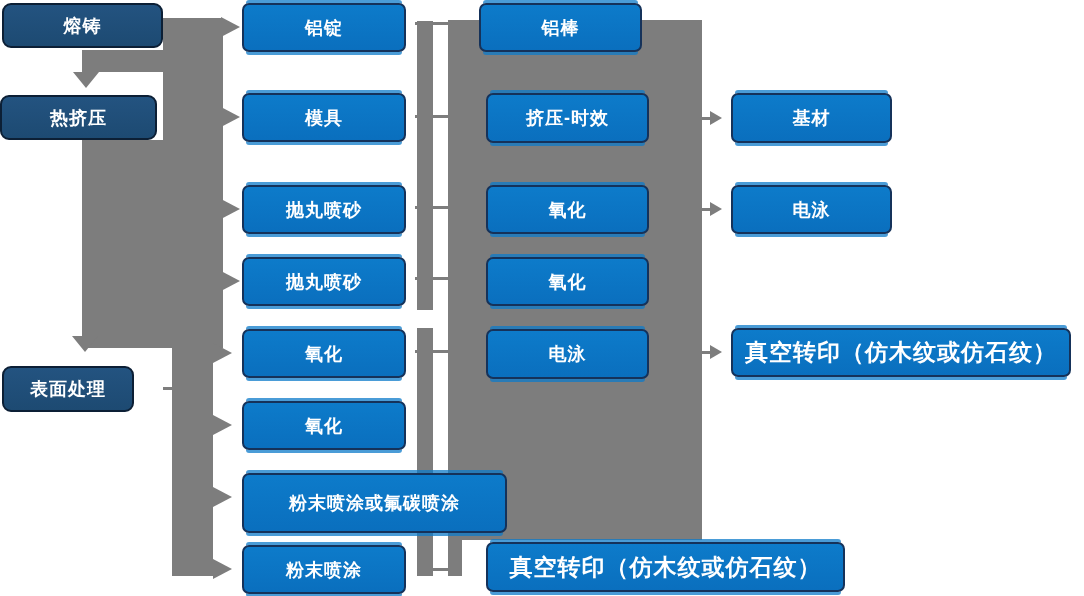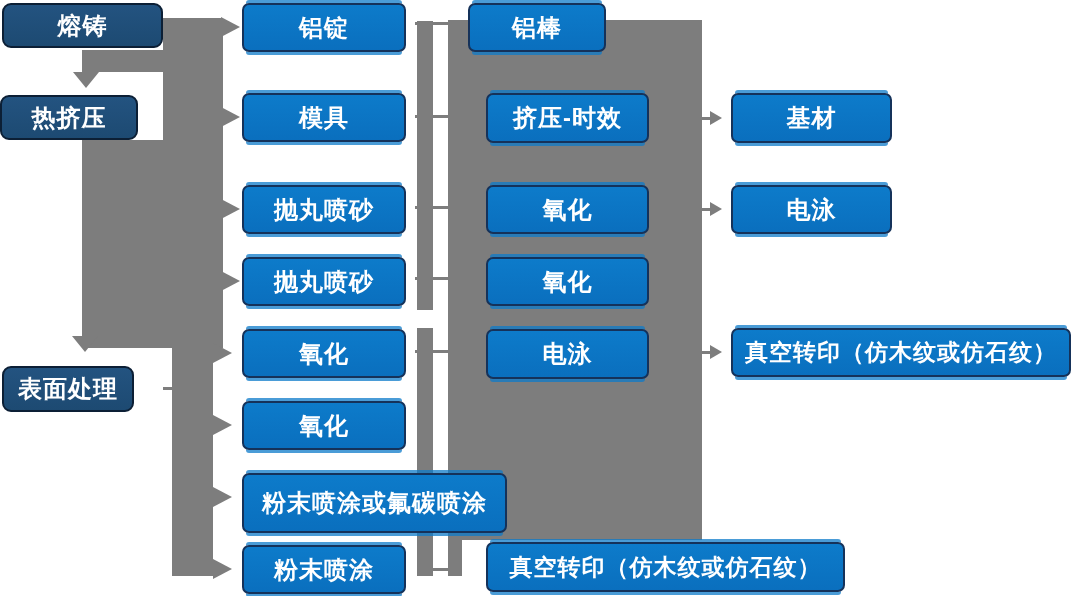--- a/index.html
+++ b/index.html
@@ -22,21 +22,21 @@
   }
   .arr-down{
     position:absolute;width:0;height:0;
     border-left:13px solid transparent;border-right:13px solid transparent;
     border-top:16px solid #7d7d7d;
   }
   
   .node{
     position:absolute;display:flex;align-items:center;justify-content:center;
     box-sizing:border-box;color:#ffffff;border-radius:7px;
-    font-size:24px;font-weight:600;letter-spacing:1px;line-height:1;
+    font-size:18px;font-weight:600;letter-spacing:1px;line-height:1;
     white-space:nowrap;text-align:center;
   }
   .node.dark{
     background:linear-gradient(180deg,#235380 0%,#1d4a72 100%);
     border:2px solid #0c1f35;border-radius:9px;
   }
   .node.blue{
     background:linear-gradient(180deg,#0d7bca 0%,#0a6fbe 100%);
     border:2px solid #15325a;
     box-shadow:0 -7px 0 -4px rgba(13,123,202,.75),0 7px 0 -4px rgba(13,123,202,.75);
@@ -74,31 +74,31 @@
       <div class="arr-right-sm" style="left: 710px; top: 111px;"></div>
       <div class="thinline" style="left: 700px; top: 208px; width: 11px;"></div>
       <div class="arr-right-sm" style="left: 710px; top: 202px;"></div>
       <div class="thinline" style="left: 700px; top: 351px; width: 11px;"></div>
       <div class="arr-right-sm" style="left: 710px; top: 345px;"></div>
       <div class="arr-down" style="left: 73px; top: 72px;"></div>
       <div class="arr-down" style="left: 72px; top: 336px;"></div>
     </div>
   <div id="node-layer">
       <div class="node dark" style="left: 2px; top: 3px; width: 161px; height: 45px;">熔铸</div>
-      <div class="node dark" style="left: 0px; top: 95px; width: 138px; height: 45px;">热挤压</div>
+      <div class="node dark" style="left: 0px; top: 95px; width: 157px; height: 45px;">热挤压</div>
       <div class="node dark" style="left: 2px; top: 366px; width: 132px; height: 46px;">表面处理</div>
       <div class="node blue" style="left: 242px; top: 3px; width: 164px; height: 49px;">铝锭</div>
       <div class="node blue" style="left: 242px; top: 93px; width: 164px; height: 49px;">模具</div>
       <div class="node blue" style="left: 242px; top: 185px; width: 164px; height: 49px;">抛丸喷砂</div>
       <div class="node blue" style="left: 242px; top: 257px; width: 164px; height: 49px;">抛丸喷砂</div>
       <div class="node blue" style="left: 242px; top: 329px; width: 164px; height: 49px;">氧化</div>
       <div class="node blue" style="left: 242px; top: 401px; width: 164px; height: 49px;">氧化</div>
       <div class="node blue" style="left: 242px; top: 473px; width: 265px; height: 60px;">粉末喷涂或氟碳喷涂</div>
       <div class="node blue" style="left: 242px; top: 545px; width: 164px; height: 49px;">粉末喷涂</div>
-      <div class="node blue" style="left: 468px; top: 3px; width: 138px; height: 49px;">铝棒</div>
+      <div class="node blue" style="left: 479px; top: 3px; width: 163px; height: 49px;">铝棒</div>
       <div class="node blue" style="left: 486px; top: 93px; width: 163px; height: 50px;">挤压-时效</div>
       <div class="node blue" style="left: 486px; top: 185px; width: 163px; height: 49px;">氧化</div>
       <div class="node blue" style="left: 486px; top: 257px; width: 163px; height: 49px;">氧化</div>
       <div class="node blue" style="left: 486px; top: 329px; width: 163px; height: 50px;">电泳</div>
       <div class="node blue" style="left: 486px; top: 542px; width: 359px; height: 50px; font-size: 23px;">真空转印（仿木纹或仿石纹）</div>
       <div class="node blue" style="left: 731px; top: 93px; width: 161px; height: 50px;">基材</div>
       <div class="node blue" style="left: 731px; top: 185px; width: 161px; height: 49px;">电泳</div>
       <div class="node blue" style="left: 731px; top: 328px; width: 340px; height: 49px; font-size: 23px;">真空转印（仿木纹或仿石纹）</div>
     </div>
 </div>

